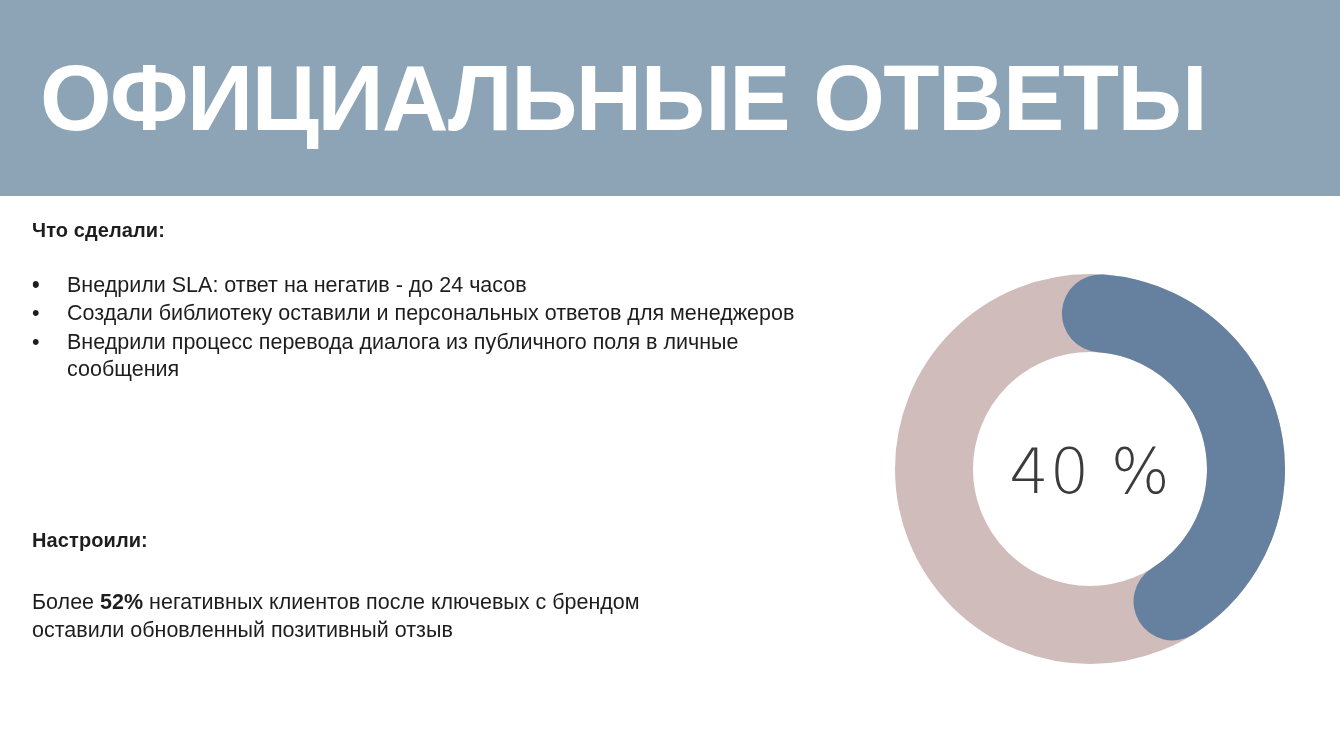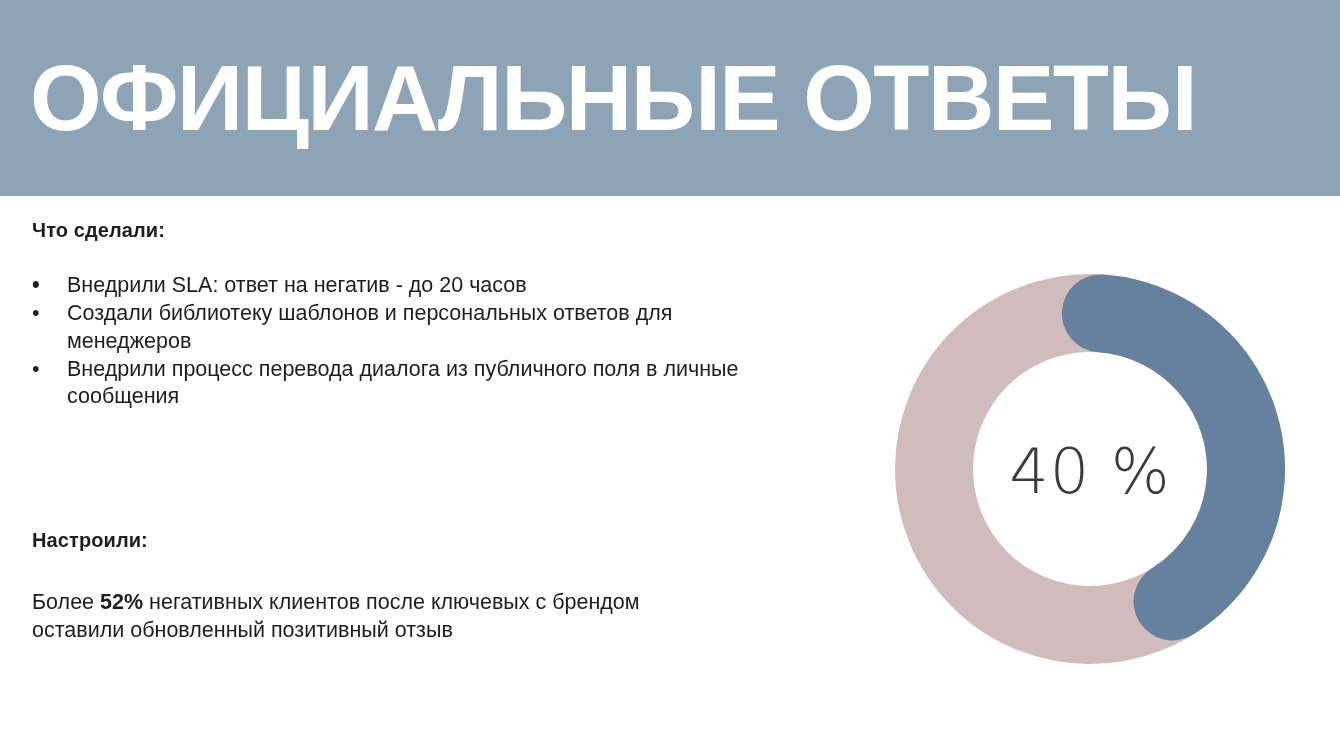--- a/index.html
+++ b/index.html
@@ -26,21 +26,21 @@
     position: absolute;
     left: 0;
     top: 0;
     width: 1340px;
     height: 196px;
     background: #8ca4b5;
     display: flex;
     align-items: center;
   }
   .header-title {
-    margin: 0;
+    margin: 10px;
     padding-left: 30px;
     color: #ffffff;
     font-size: 92px;
     line-height: 1;
     font-weight: 700;
     letter-spacing: -1.5px;
     white-space: nowrap;
     font-family: "Liberation Sans", "DejaVu Sans", sans-serif;
   }
 
@@ -154,25 +154,25 @@
   <div class="content-left">
 
     <div class="section-label label-what">Что сделали:</div>
 
     <ul class="bullet-list">
       <li class="bullet-item">
         <span class="bullet-dot">•</span>
       </li>
       <li class="bullet-item">
         <span class="bullet-dot">•</span>
-        <span>Внедрили SLA: ответ на негатив - до 20 часов</span>
+        <span>Внедрили SLA: ответ на негатив - до 24 часов</span>
       </li>
       <li class="bullet-item">
         <span class="bullet-dot">•</span>
-        <span>Создали библиотеку шаблонов и персональных ответов для менеджеров</span>
+        <span>Создали библиотеку оставили и персональных ответов для менеджеров</span>
       </li>
       <li class="bullet-item">
         <span class="bullet-dot">•</span>
         <span>Внедрили процесс перевода диалога из публичного поля в личные сообщения</span>
       </li>
     </ul>
 
     <div class="section-label label-result">Настроили:</div>
 
     <div class="result-block">

